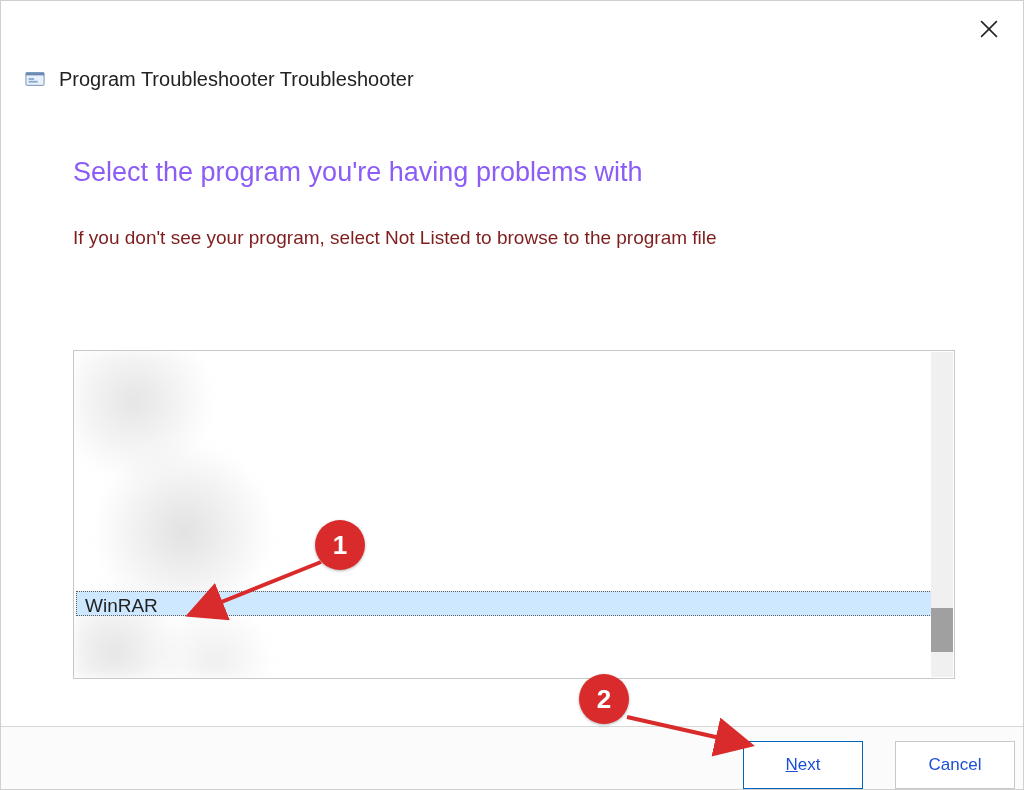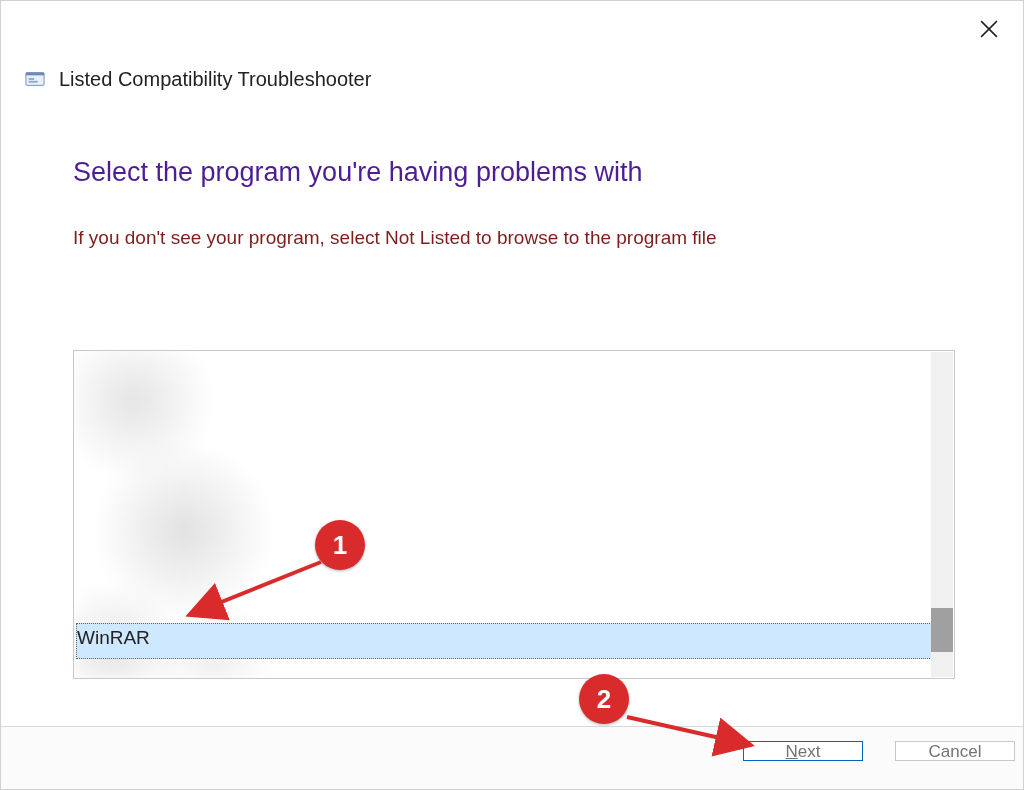--- a/index.html
+++ b/index.html
@@ -45,21 +45,21 @@
     .header-icon svg { width: 22px; height: 20px; }
     .wizard-title {
       font-size: 20px;
       color: #222;
       font-weight: 400;
     }
     .main-heading {
       position: absolute;
       top: 156px;
       left: 72px;
-      color: #4c1d95;
+      color: #8b5cf6;
       font-size: 27px;
       font-weight: 400;
     }
     .sub-text {
       position: absolute;
       top: 226px;
       left: 72px;
       font-size: 19px;
       color: #7f1d1d;
     }
@@ -94,45 +94,46 @@
       position: absolute;
       right: 0;
       top: 256px;
       width: 22px;
       height: 44px;
       background: #a0a0a0;
     }
     .list-item-selected {
       position: absolute;
       left: 2px;
-      top: 272px;
+      top: 240px;
       width: 856px;
-      height: 36px;
+      height: 25px;
       background: #cde8ff;
       border: 1px dotted #606060;
+      padding-left: 8px;
       font-size: 19px;
       line-height: 27px;
       color: #222;
     }
     .footer-bar {
       position: absolute;
       left: 0; right: 0; bottom: 0;
       height: 63px;
       border-top: 1px solid #d8d8d8;
       background: #fbfbfb;
     }
     .btn {
       position: absolute;
       top: 14px;
       width: 120px;
-      height: 20px;
+      height: 48px;
       background: #ffffff;
       border: 1px solid #c8c8c8;
       font-size: 17px;
-      color: #737373;
+      color: #1d4ed8;
       cursor: pointer;
       font-family: inherit;
     }
     .btn-next {
       right: 160px;
       border: 1px solid #0067c0;
     }
     .btn-next .uline { text-decoration: underline; }
     .btn-cancel {
       right: 8px;
@@ -170,21 +171,21 @@
 
   <div class="header-row">
     <span class="header-icon">
       <svg viewBox="0 0 24 22">
         <rect x="2" y="4" width="20" height="14" rx="1" fill="#e8f0fa" stroke="#6b8bb5" stroke-width="1"></rect>
         <rect x="2" y="4" width="20" height="3" fill="#6b8bb5"></rect>
         <rect x="5" y="10" width="6" height="2" fill="#88a8cc"></rect>
         <rect x="5" y="13" width="10" height="2" fill="#88a8cc"></rect>
       </svg>
     </span>
-    <span class="wizard-title">Listed Compatibility Troubleshooter</span>
+    <span class="wizard-title">Program Troubleshooter Troubleshooter</span>
   </div>
 
   <h1 class="main-heading">Select the program you're having problems with</h1>
 
   <p class="sub-text">If you don't see your program, select Not Listed to browse to the program file</p>
 
   <div class="list-container">
     <div class="blur-bg"></div>
     <div class="list-item-selected">WinRAR</div>
     <div class="scrollbar-track">

